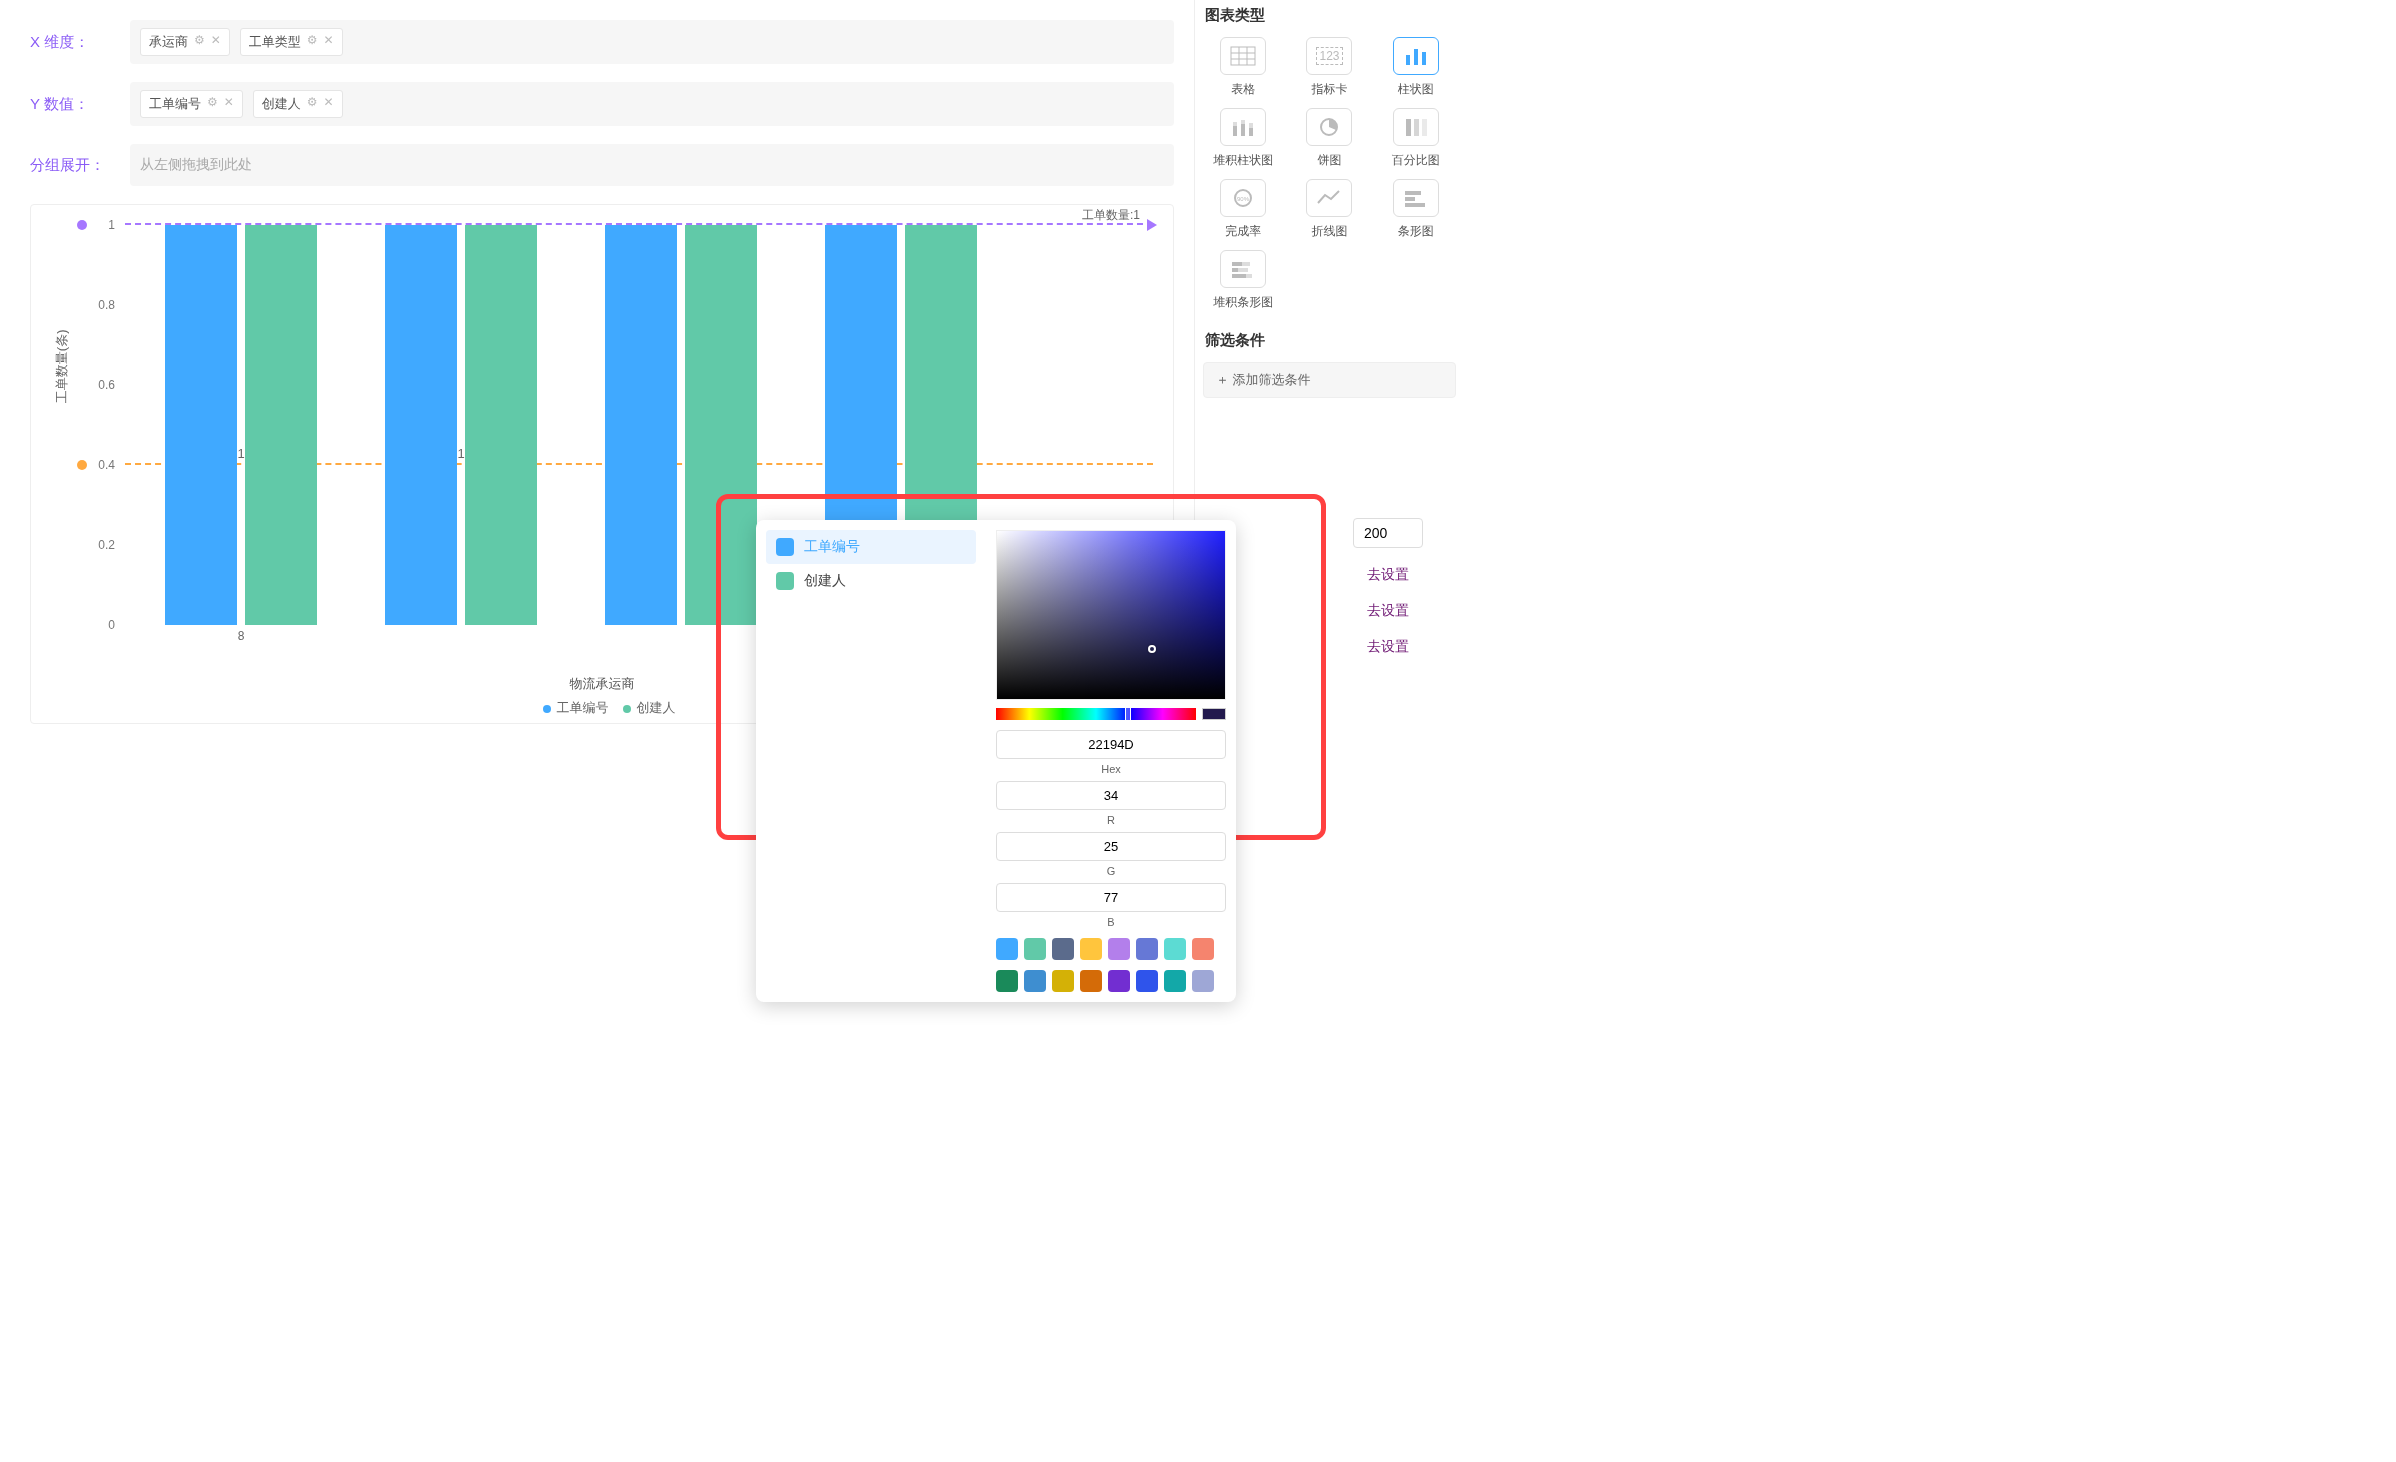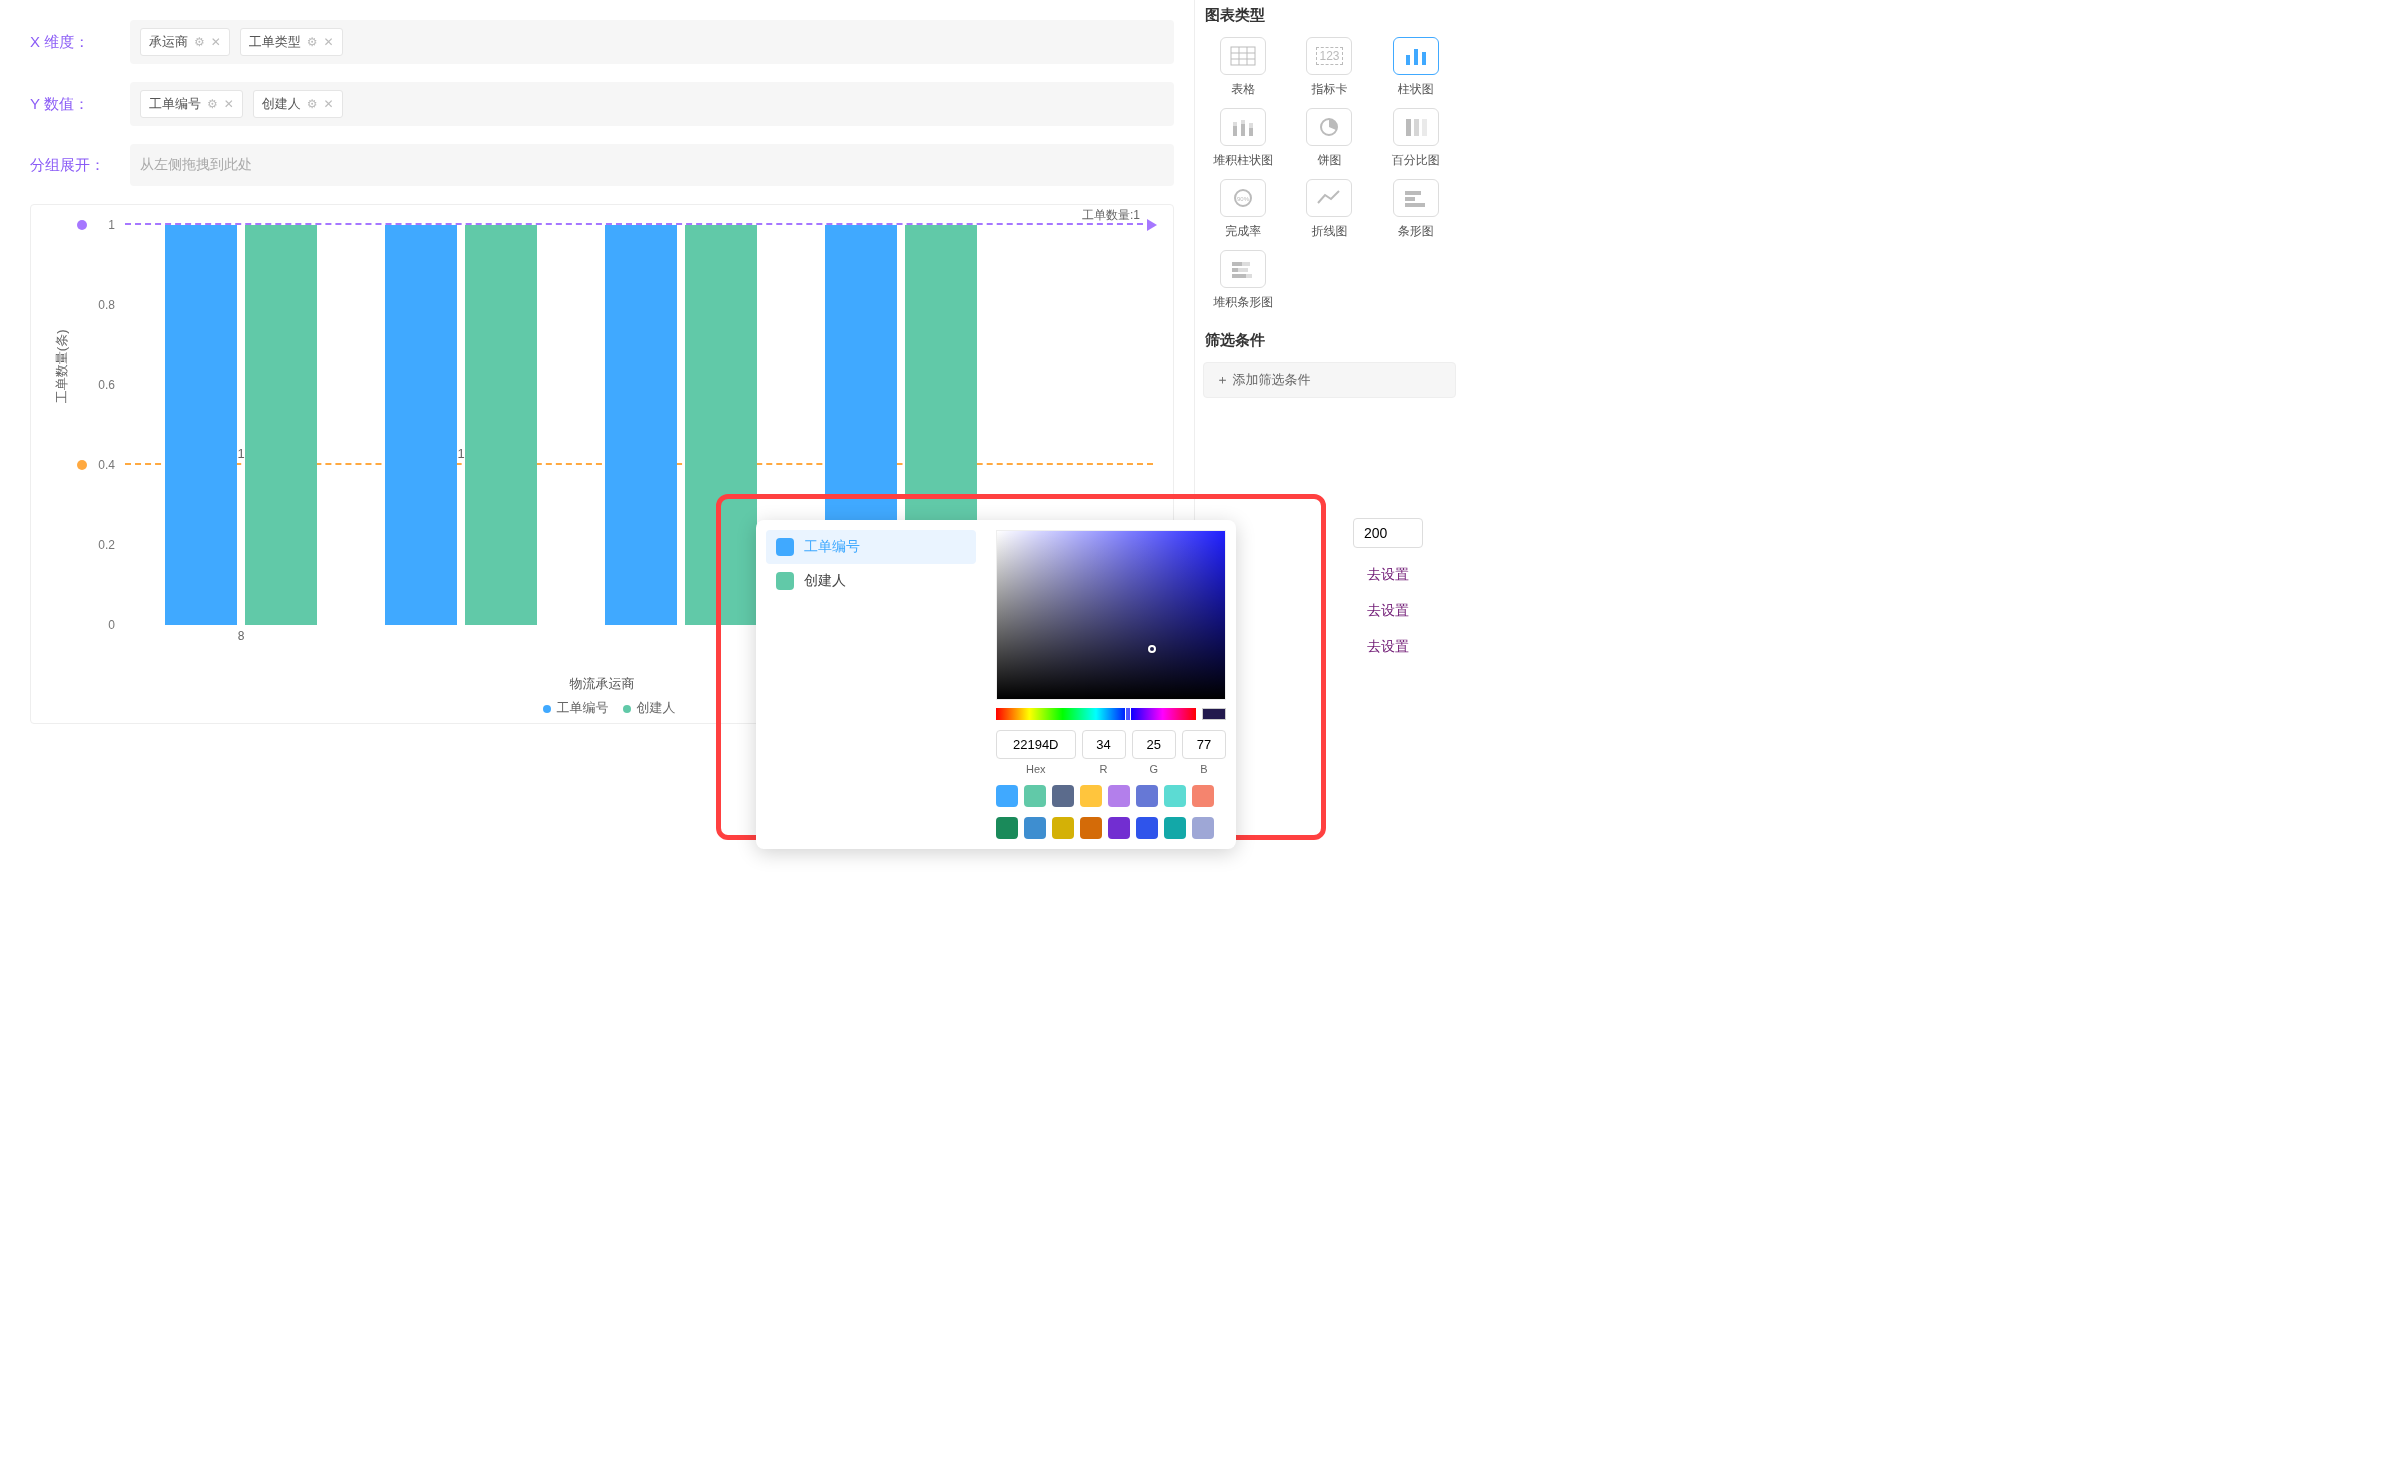--- a/index.html
+++ b/index.html
@@ -4,21 +4,21 @@
 <style>
 * { box-sizing: border-box; margin: 0; padding: 0; }
 body { font-family: -apple-system, "PingFang SC", "Helvetica Neue", Arial, sans-serif; background: #fff; color: #333; font-size: 14px; }
 .wrap { display: flex; width: 1464px; height: 840px; }
 .main { flex: 1; padding: 20px 20px 0 30px; }
 .side { width: 270px; padding: 0 8px 0 8px; border-left: 1px solid #eee; }
 
 .row { display: flex; align-items: center; margin-bottom: 18px; }
 .row-label { width: 100px; color: #8b5cf6; font-weight: 500; font-size: 15px; }
 .row-body { flex: 1; background: #f6f6f6; border-radius: 4px; padding: 8px 10px; min-height: 42px; display: flex; align-items: center; gap: 10px; }
-.tag { background: #fff; border: 1px solid #e5e5e5; border-radius: 3px; padding: 4px 8px; display: inline-flex; align-items: center; gap: 6px; font-size: 13px; color: #555; }
+.tag { background: #fff; border: 1px solid #e5e5e5; border-radius: 3px; padding: 4px 8px; display: inline-flex; align-items: flex-start; gap: 6px; font-size: 13px; color: #555; }
 .tag .gear, .tag .x { color: #bbb; font-size: 12px; }
 .tag .x { cursor: pointer; }
 .placeholder { color: #aaa; }
 .analyze-btn { background: #40a9ff; color: #fff; border: none; border-radius: 4px; padding: 8px 18px; font-size: 15px; cursor: pointer; }
 
 .chart-card { border: 1px solid #eee; border-radius: 4px; margin-top: 12px; padding: 20px 10px 10px 10px; position: relative; height: 520px; }
 .chart-area { position: relative; height: 430px; margin-left: 40px; }
 .y-axis-label { position: absolute; left: -28px; top: 50%; transform: rotate(-90deg) translateX(50%); transform-origin: left top; color: #666; font-size: 13px; white-space: nowrap; }
 .y-ticks { position: absolute; left: 0; top: 0; bottom: 30px; width: 40px; }
 .y-tick { position: absolute; right: 6px; font-size: 12px; color: #777; transform: translateY(50%); }
@@ -57,21 +57,21 @@
 .pl-item { display: flex; align-items: center; gap: 10px; padding: 8px 10px; border-radius: 4px; font-size: 14px; color: #444; cursor: pointer; }
 .pl-item.active { background: #eaf4ff; color: #40a9ff; }
 .swatch { width: 18px; height: 18px; border-radius: 4px; }
 .popup-right { width: 250px; padding: 10px; }
 .sv { height: 170px; border: 1px solid #eee; position: relative; background: linear-gradient(to top, #000, rgba(0,0,0,0)), linear-gradient(to right, #fff, rgba(255,255,255,0)), #2020ff; cursor: crosshair; }
 .sv .cursor { position: absolute; width: 8px; height: 8px; border: 2px solid #fff; border-radius: 50%; transform: translate(-50%, -50%); box-shadow: 0 0 2px rgba(0,0,0,0.6); }
 .hue-row { display: flex; gap: 6px; margin-top: 8px; }
 .hue { flex: 1; height: 12px; background: linear-gradient(to right, #f00, #ff0, #0f0, #0ff, #00f, #f0f, #f00); position: relative; cursor: pointer; }
 .hue .hcur { position: absolute; top: -2px; width: 6px; height: 16px; border: 1px solid #fff; background: rgba(255,255,255,0.3); transform: translateX(-50%); }
 .curcol { width: 24px; height: 12px; border: 1px solid #ccc; }
-.inputs { display: flex; gap: 6px; margin-top: 10px; }
+.inputs { display: flex; gap: 6px; margin-top: 10px; flex-direction: column; }
 .inputs .field { flex: 1; text-align: center; }
 .inputs .field.hex { flex: 1.8; }
 .inputs input { width: 100%; border: 1px solid #ddd; border-radius: 4px; padding: 6px 4px; text-align: center; font-size: 13px; }
 .inputs label { display: block; font-size: 11px; color: #666; margin-top: 4px; }
 .sw-row { display: flex; gap: 6px; margin-top: 10px; flex-wrap: wrap; }
 .sw { width: 22px; height: 22px; border-radius: 4px; cursor: pointer; }
 
 svg.mini { width: 28px; height: 22px; }
 </style>
 </head>

